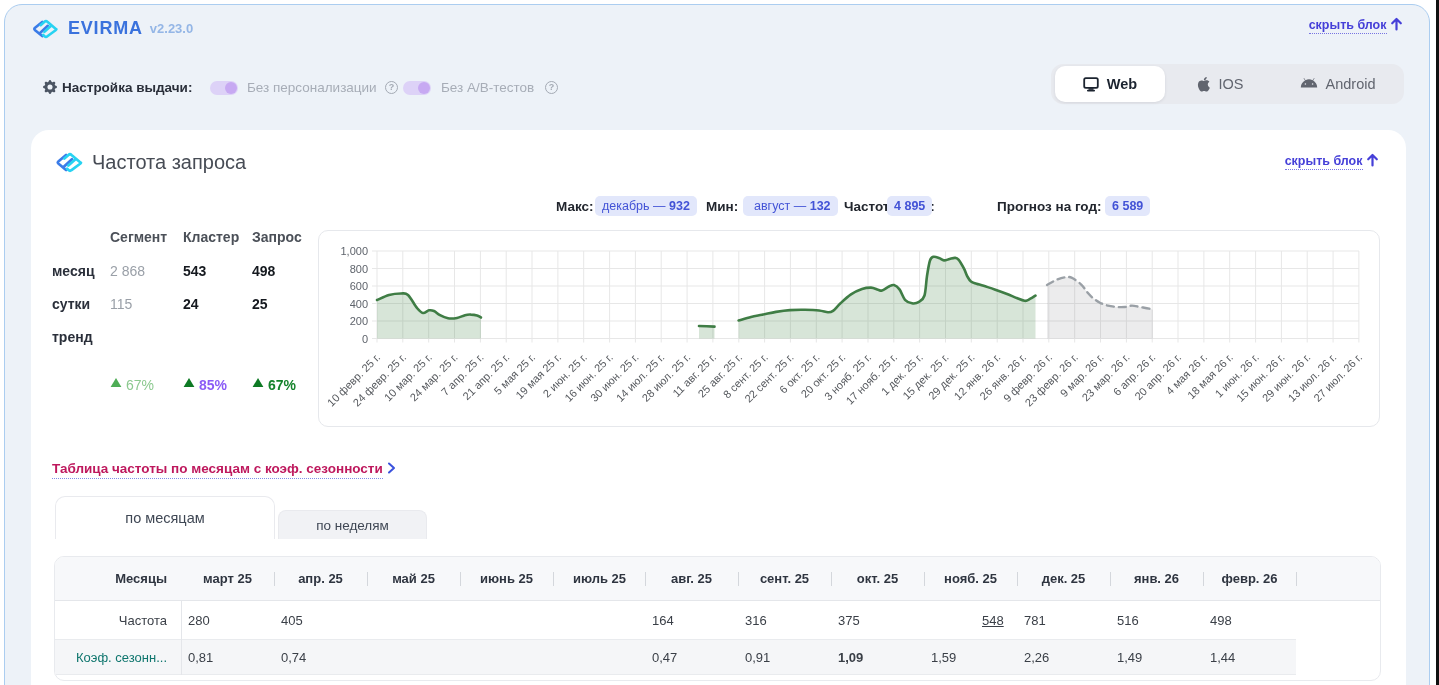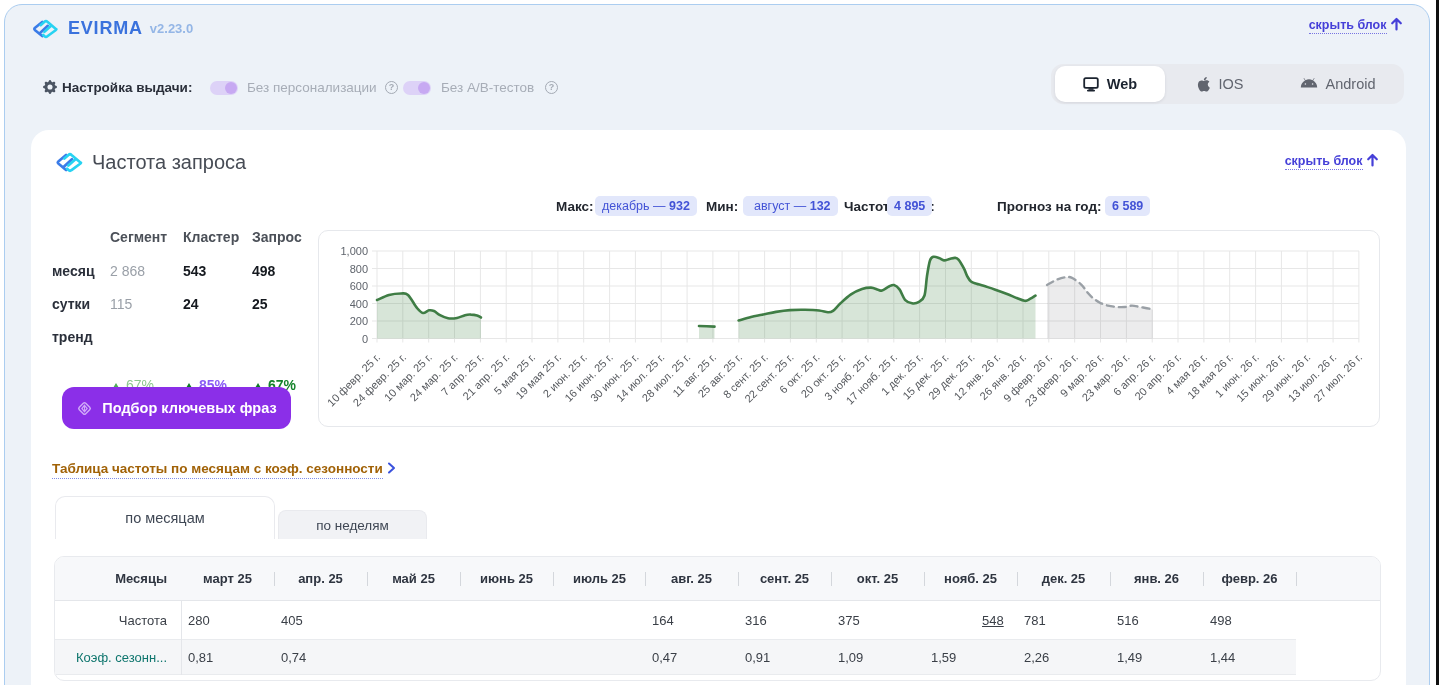--- a/index.html
+++ b/index.html
@@ -51,34 +51,34 @@
           background:#e2e7fb; color:#4353d6; font-size:12.5px; white-space:nowrap; }
   .chip b { font-weight:bold; }
 
   
   .lstats { position:absolute; left:0; top:0; font-size:14px; }
   .lstats div { position:absolute; white-space:nowrap; }
   .ls-h { font-weight:bold; color:#4b5058; }
   .ls-lab { font-weight:bold; color:#2a2f3a; }
   .ls-g { color:#9aa0a8; }
   .ls-b { font-weight:bold; color:#15191f; }
-  .trio { display:inline-flex; align-items:flex-end; gap:4px;margin-top:48px; }
+  .trio { display:inline-flex; align-items:flex-start; gap:4px;margin-top:48px; }
 
   
   .chartbox { position:absolute; left:287px; top:100px; width:1062px; height:197px;
               border:1px solid #e6e8ec; border-radius:10px; background:#fff; }
   .chartbox svg { display:block; }
 
   
   .pbtn { position:absolute; left:31px; top:257px; width:229px; height:42px; border-radius:12px;
           background:#8b2fe8; color:#fff; font-size:14.5px; font-weight:bold;
           display:flex; align-items:center; justify-content:center; gap:9px; }
 
   
-  .tlink { position:absolute; left:21px; top:331px; font-size:13.5px; font-weight:bold; color:#a16207; white-space:nowrap; }
+  .tlink { position:absolute; left:21px; top:331px; font-size:13.5px; font-weight:bold; color:#be185d; white-space:nowrap; }
   .tlink .txt { border-bottom:1px dotted rgba(58,82,221,0.65); padding-bottom:2px; }
 
   
   .tab1 { position:absolute; left:24px; top:366px; width:220px; height:43px; background:#fff;
           border:1px solid #e9eaee; border-bottom:none; border-radius:10px 10px 0 0;
           font-size:14.5px; color:#3f4754; display:flex; align-items:center; justify-content:center; }
   .tab2 { position:absolute; left:247px; top:380px; width:149px; height:29px; background:#f1f2f5;
           border:1px solid #e9eaee; border-bottom:none; border-radius:8px 8px 0 0;
           font-size:13.5px; color:#3f4754; display:flex; align-items:center; justify-content:center; }
 
@@ -303,25 +303,20 @@
             <text transform="translate(914.7,127) rotate(-45)">18 мая 26 г.</text>
             <text transform="translate(940.6,127) rotate(-45)">1 июн. 26 г.</text>
             <text transform="translate(966.4,127) rotate(-45)">15 июн. 26 г.</text>
             <text transform="translate(992.2,127) rotate(-45)">29 июн. 26 г.</text>
             <text transform="translate(1018.1,127) rotate(-45)">13 июл. 26 г.</text>
             <text transform="translate(1043.9,127) rotate(-45)">27 июл. 26 г.</text>
           </g>
         </svg>
       </div>
 
-    <div class="pbtn"><svg width="17" height="17" viewBox="0 0 18 18">
-<rect x="4.2" y="4.2" width="9.6" height="9.6" rx="1.8" fill="none" stroke="#cfa9f8" stroke-width="1.6" transform="rotate(45 9 9)"></rect>
-<path d="M9,5.6 L11.8,9 L9,12.4 L6.2,9 Z" fill="none" stroke="#cfa9f8" stroke-width="1.3"></path>
-<path d="M9,5.6 L9,12.4" stroke="#cfa9f8" stroke-width="1.1"></path>
-</svg>Подбор ключевых фраз</div>
 
     <div class="tlink"><span class="txt">Таблица частоты по месяцам с коэф. сезонности</span> <svg width="9" height="12" viewBox="0 0 9 12" style="vertical-align:-1px;">
           <path d="M2,1.5 L7,6 L2,10.5" fill="none" stroke="#3a52dd" stroke-width="2" stroke-linecap="round" stroke-linejoin="round"></path>
         </svg></div>
 
     <div class="tab1">по месяцам</div>
     <div class="tab2">по неделям</div>
 
     <div class="twrap">
       <div class="zebra"></div>
@@ -370,21 +365,21 @@
         </div>
         <div class="trow r2">
           <div class="tcell mlab" style="left:0; width:112px; color:#0f766e;">Коэф. сезонн...</div>
           <div class="tcell mv" style="left:126px; width:93px;">0,81</div>
           <div class="tcell mv" style="left:219px; width:93px;">0,74</div>
           <div class="tcell mv" style="left:312px; width:93px;"></div>
           <div class="tcell mv" style="left:405px; width:93px;"></div>
           <div class="tcell mv" style="left:498px; width:93px;"></div>
           <div class="tcell mv" style="left:590px; width:93px;">0,47</div>
           <div class="tcell mv" style="left:683px; width:93px;">0,91</div>
-          <div class="tcell mv" style="left:776px; width:93px;">1,09</div>
+          <div class="tcell mv" style="left:776px; width:93px;font-weight:bold;">1,09</div>
           <div class="tcell mv" style="left:869px; width:93px;">1,59</div>
           <div class="tcell mv" style="left:962px; width:93px;">2,26</div>
           <div class="tcell mv" style="left:1055px; width:93px;">1,49</div>
           <div class="tcell mv" style="left:1148px; width:93px;">1,44</div>
         </div>
     </div>
   </div>
 </div>
 <div class="blackstrip"></div>
 

